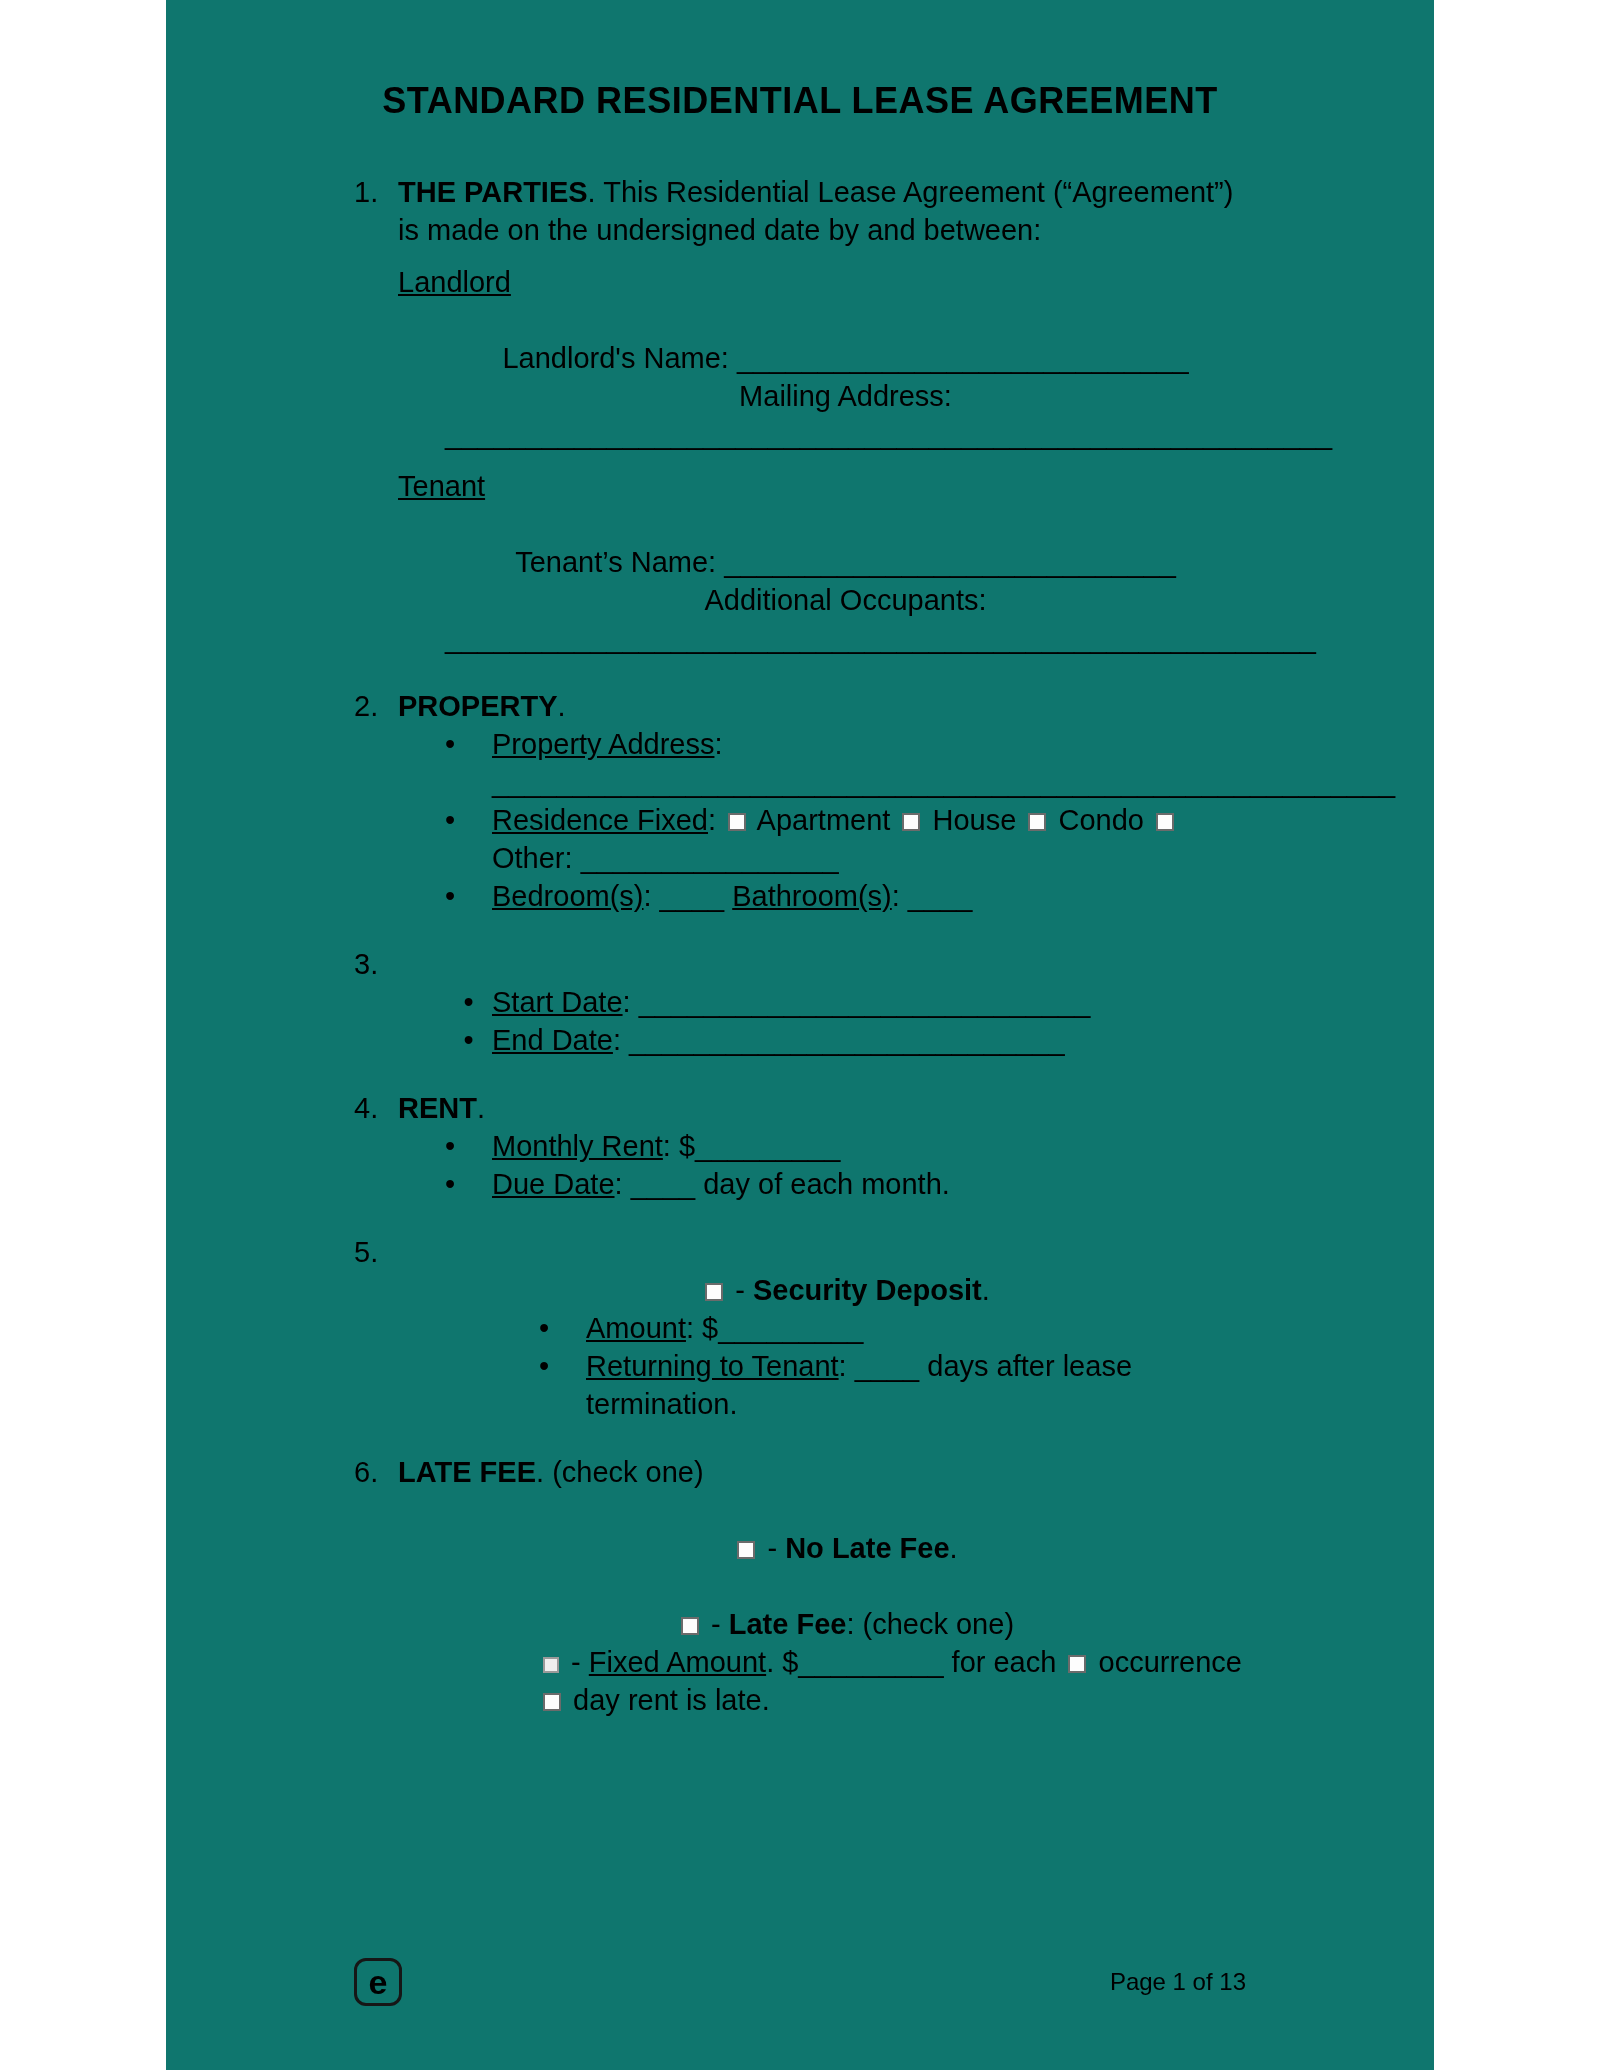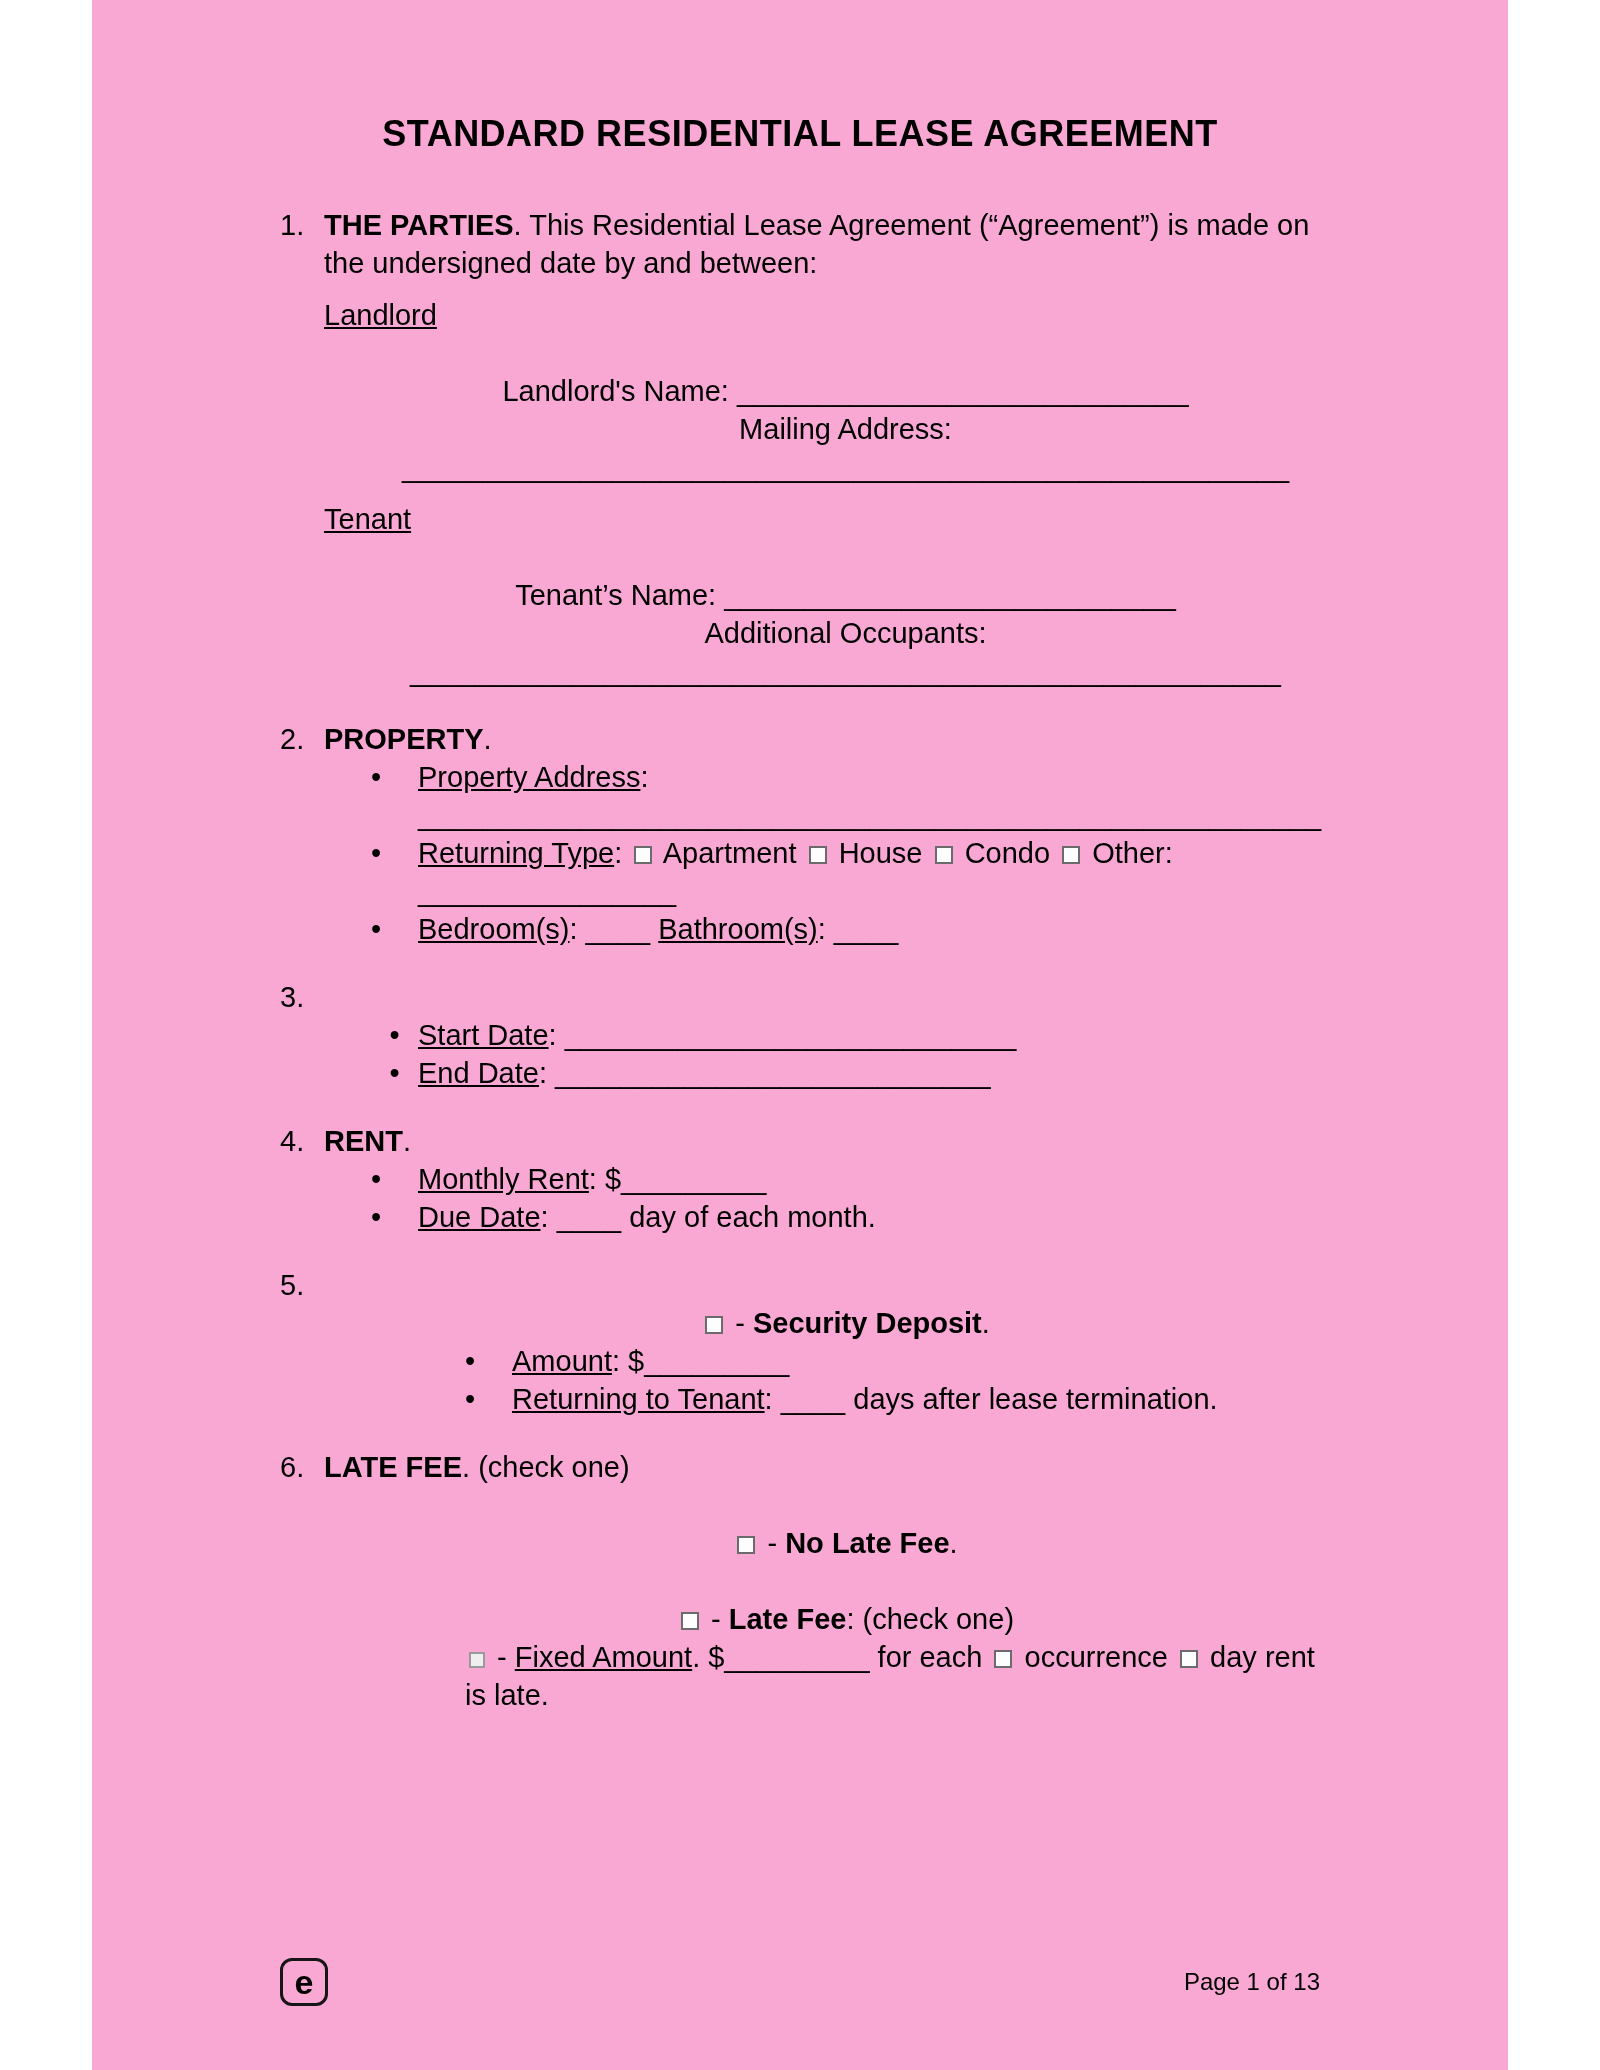--- a/index.html
+++ b/index.html
@@ -1,21 +1,21 @@
 <!DOCTYPE html>
 <html><head>
 <meta charset="utf-8">
 <style>
   * { margin:0; padding:0; box-sizing:border-box; }
   html,body { background:#ffffff; }
   .page {
-    width:1416px; height:2070px; background:#f9a8d4; color:#000000;
+    width:1268px; height:2070px; background:#0f766e; color:#000000;
     font-family:"Liberation Sans", sans-serif;
     font-size:29px; line-height:38px;
-    padding:112px 188px 0 188px;
+    padding:79px 188px 0 188px;
     position:relative; overflow:hidden; margin:0 auto;
   }
   .title {
     font-size:36px; line-height:44px; font-weight:bold;
     text-align:center; letter-spacing:0.5px; margin-bottom:50px;
   }
   .sec { display:flex; margin-top:30px; }
   .sec.first { margin-top:0; }
   .num { width:44px; flex:0 0 44px; }
   .body { flex:1; min-width:0; }
@@ -93,21 +93,21 @@
       <div><span class="b">PROPERTY</span><span>.</span></div>
 
       <div class="bullet-row">
         <span class="bullet">•</span>
         <div><span class="ul">Property Address</span><span>: ________________________________________________________</span></div>
       </div>
 
       <div class="bullet-row">
         <span class="bullet">•</span>
         <div>
-          <span class="ul">Returning Type</span><span>:</span>
+          <span class="ul">Residence Fixed</span><span>:</span>
           <span class="cb"></span>
           <span>Apartment</span>
           <span class="cb"></span>
           <span>House</span>
           <span class="cb"></span>
           <span>Condo</span>
           <span class="cb"></span>
           <span>Other:</span>
           <span>________________</span>
         </div>

